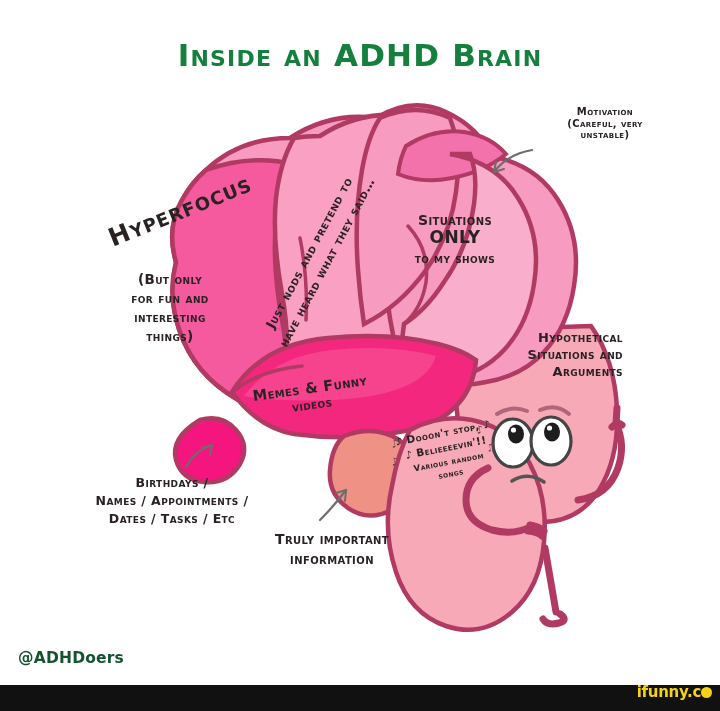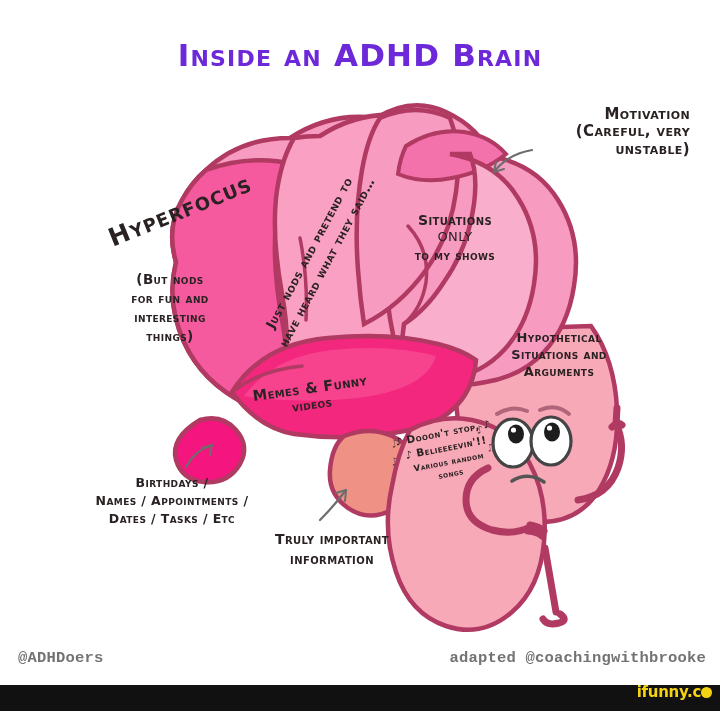--- a/index.html
+++ b/index.html
@@ -8,37 +8,36 @@
     background:#ffffff;
     font-family:"DejaVu Sans","Liberation Sans",sans-serif;
     overflow:hidden;position:relative;
   }
   #stage{position:absolute;left:0;top:0;width:720px;height:711px;}
   .abs{position:absolute;}
 
   
   #title{
     left:0;top:38px;width:720px;text-align:center;
-    font-size:31px;font-weight:700;color:#6d28d9;
+    font-size:31px;font-weight:700;color:#15803d;
     font-family:"DejaVu Sans","Liberation Sans",sans-serif;
     font-variant:small-caps;letter-spacing:1.2px;
   }
 
   
   .cap{
     color:#2a2222;font-weight:700;line-height:1.16;
     font-variant:small-caps;letter-spacing:.4px;
     text-align:center;white-space:pre-line;
   }
 
   
   #footer-left,#footer-right{
-    bottom:44px;font-size:15.5px;color:#737373;font-weight:700;
+    bottom:44px;font-size:15.5px;color:#14532d;font-weight:700;
     letter-spacing:.2px;
-    font-family:Liberation Mono, monospace;
   }
   #footer-left{left:18px;}
   #footer-right{right:14px;}
   #blackbar{
     left:0;bottom:0;width:720px;height:26px;background:#111111;
   }
   #ifunny{
     right:8px;bottom:10px;font-size:15px;font-weight:700;
     color:#f5d313;letter-spacing:-.3px;
   }
@@ -231,45 +230,45 @@
       <text x="477" y="434" font-size="11" transform="rotate(-12 477 434)">♪</text>
       <text x="392" y="466" font-size="11" transform="rotate(-12 392 466)">♪</text>
       <text x="487" y="452" font-size="10" transform="rotate(-12 487 452)">♫</text>
     </g>
   </svg>
 
   <div class="txt-layer">
 
     <div class="abs cap" id="title">Inside an ADHD Brain</div>
 
-    <div class="abs cap" style="left:520px;top:106px;width:170px;font-size:15px;text-align:right;">Motivation
+    <div class="abs cap" style="left:520px;top:106px;width:170px;font-size:10px;">Motivation
 (Careful, very
 unstable)</div>
 
     <div class="abs cap" style="left:100px;top:196px;width:160px;font-size:25px;letter-spacing:1px;
                 transform:rotate(-22deg);transform-origin:50% 50%;">Hyperfocus</div>
 
-    <div class="abs cap" style="left:100px;top:270px;width:140px;font-size:13.5px;line-height:1.42;">(But nods
+    <div class="abs cap" style="left:100px;top:270px;width:140px;font-size:13.5px;line-height:1.42;">(But only
 for fun and
 interesting
 things)</div>
 
     <div class="abs cap" style="left:218px;top:238px;width:200px;font-size:13px;line-height:1.5;
                 transform:rotate(-62deg);transform-origin:50% 50%;letter-spacing:.6px;">Just nods and pretend to
 have heard what they said…</div>
 
     <div class="abs" style="left:375px;top:196px;width:160px;text-align:center;">
       <div class="cap" style="font-size:14px;">
         <span>Situations</span>
-        <span style="font-size:13px;font-variant:normal;font-weight:400;margin-top:26px;">ONLY</span>
+        <span style="font-size:17px;font-variant:normal;font-weight:700;margin-top:26px;">ONLY</span>
       </div>
       <div class="cap" style="font-size:12.5px;margin-top:4px;">to my shows</div>
     </div>
 
-    <div class="abs cap" style="left:495px;top:330px;width:128px;font-size:13px;line-height:1.3;">Hypothetical
+    <div class="abs cap" style="left:495px;top:330px;width:128px;font-size:13px;line-height:1.3;text-align:right;">Hypothetical
 Situations and
 Arguments</div>
 
     <div class="abs" style="left:236px;top:380px;width:150px;transform:rotate(-8deg);transform-origin:50% 50%;">
       <div class="cap" style="font-size:14.5px;">Memes &amp; Funny</div>
       <div class="cap" style="font-size:12.5px;margin-top:1px;">videos</div>
     </div>
 
     <div class="abs" style="left:396px;top:426px;width:102px;transform:rotate(-11deg);transform-origin:50% 50%;">
       <div class="cap" style="font-size:10.5px;">♪ Dooon't stop, ♪</div>
@@ -279,20 +278,19 @@
     </div>
 
     <div class="abs cap" style="left:48px;top:474px;width:248px;font-size:12.5px;line-height:1.45;text-align:center;">Birthdays /
 Names / Appointments /
 Dates / Tasks / Etc</div>
 
     <div class="abs cap" style="left:262px;top:530px;width:140px;font-size:14px;line-height:1.4;">Truly important
 information</div>
 
     <div class="abs" id="footer-left">@ADHDoers</div>
-    <div class="abs" id="footer-right">adapted @coachingwithbrooke</div>
 
     <div class="abs" id="blackbar"></div>
     <div class="abs" id="ifunny">
       <span>ifunny.c</span><span class="o"></span>
     </div>
   </div>
 </div>
 
 </body></html>

